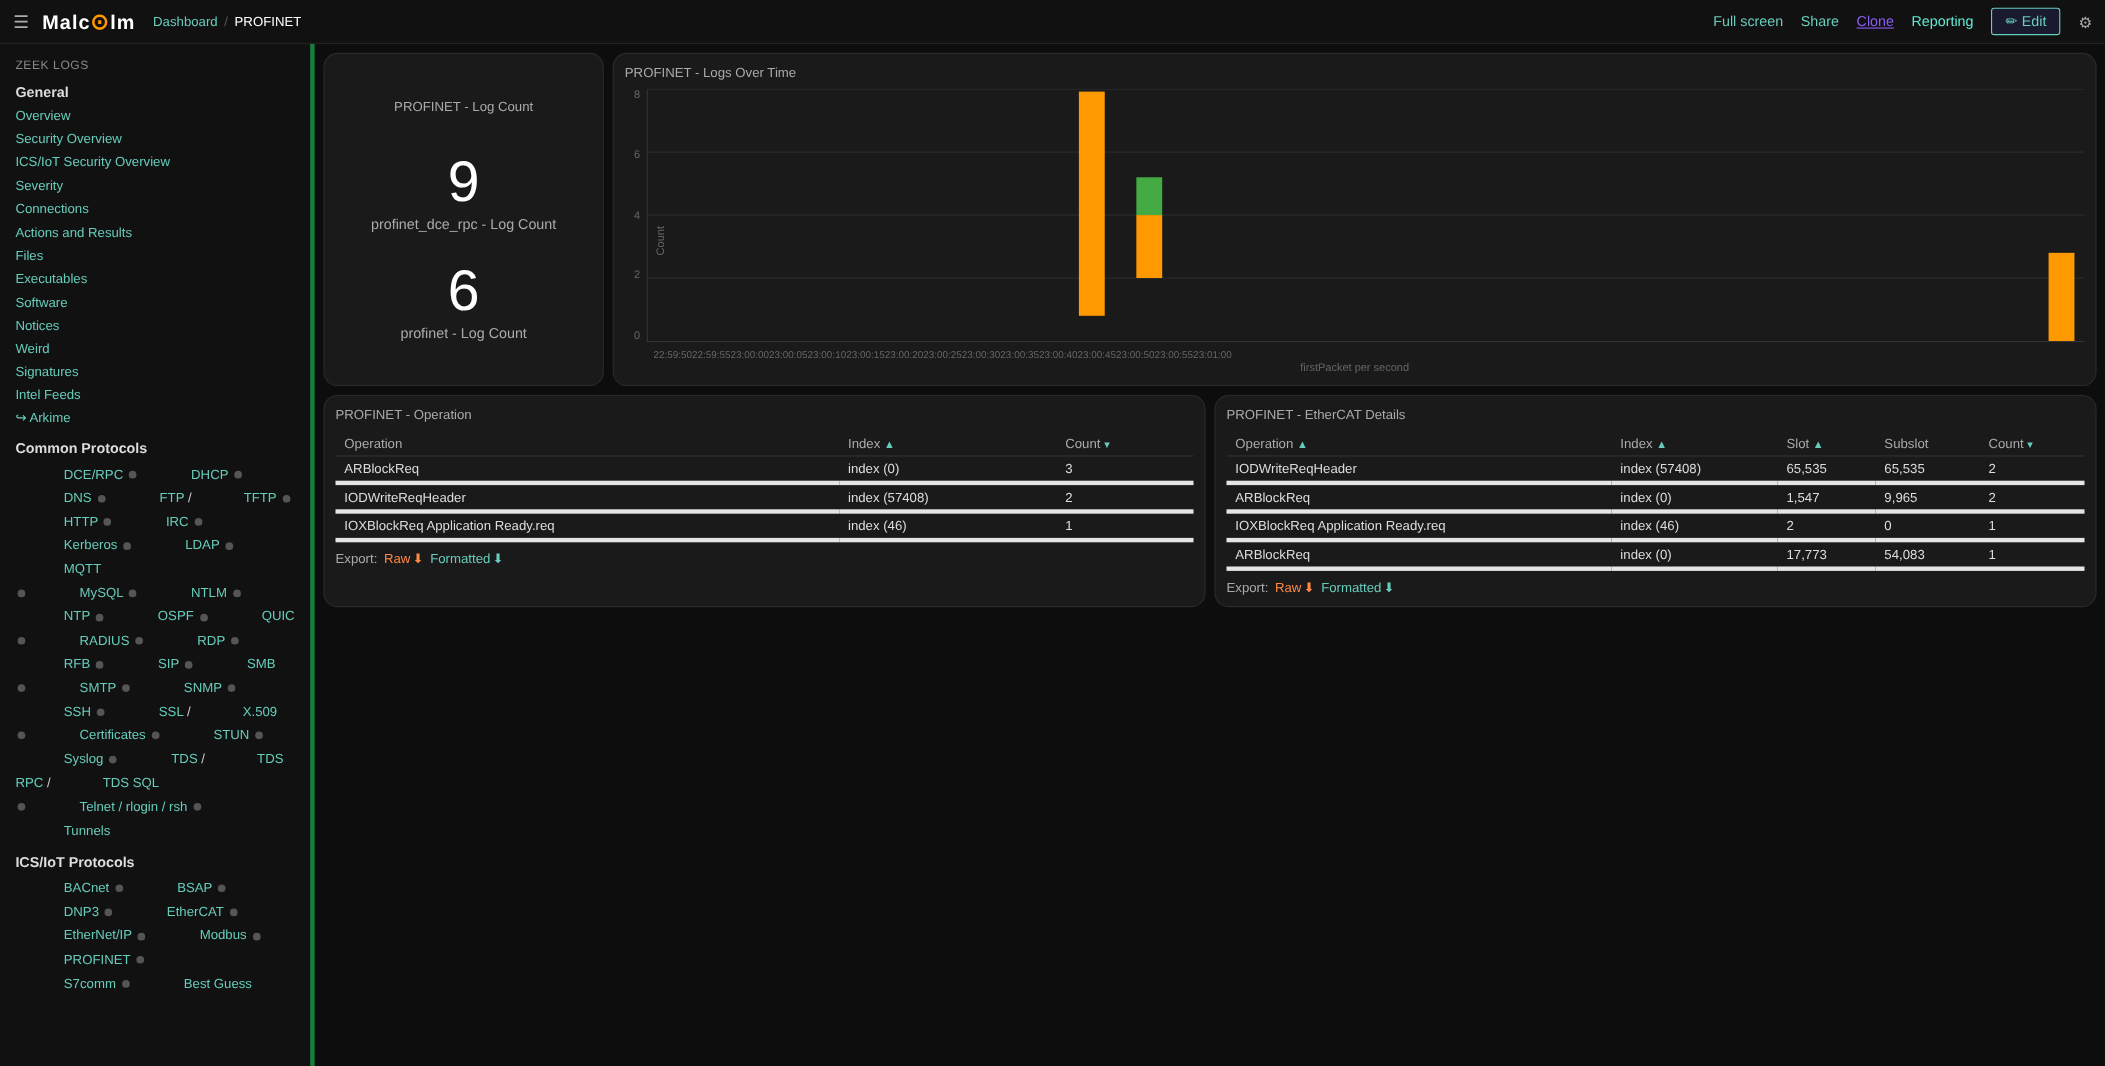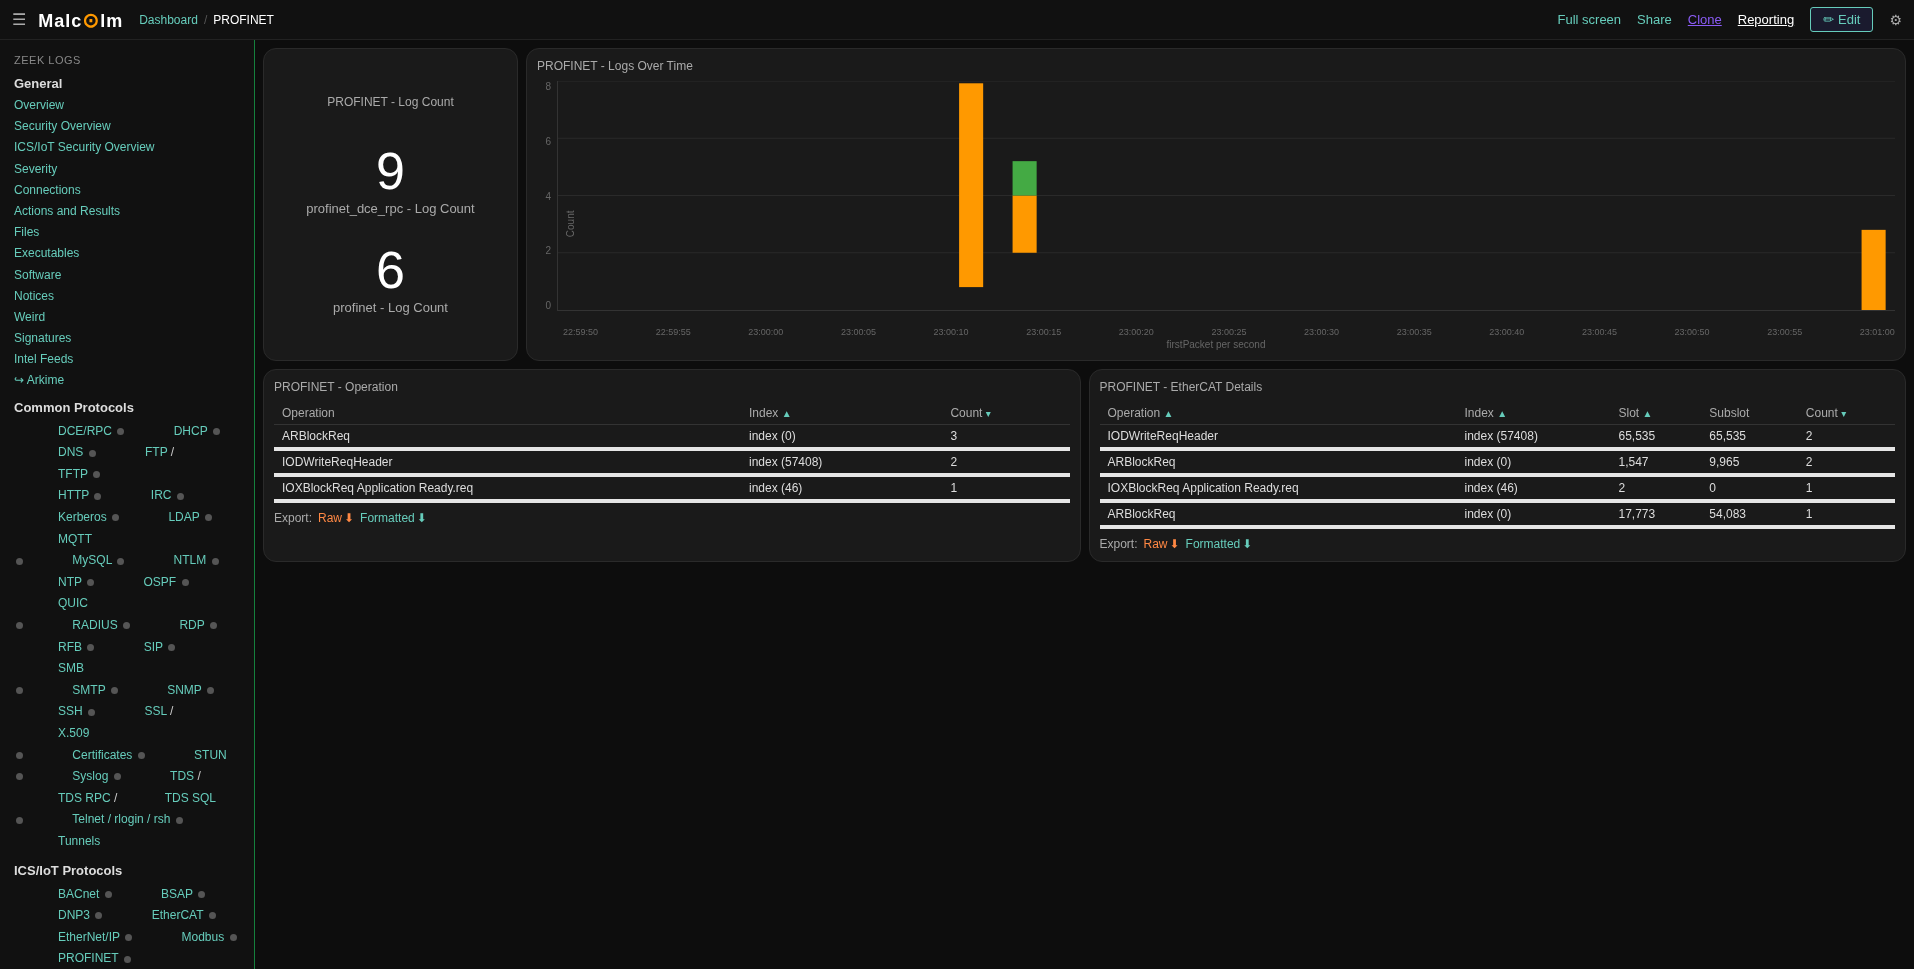--- a/index.html
+++ b/index.html
@@ -13,21 +13,21 @@
     .breadcrumb a { color: #6cb; text-decoration: none; }
     .topbar-right { margin-left: auto; display: flex; align-items: center; gap: 16px; }
     .topbar-right a { color: #6cb; text-decoration: none; font-size: 13px; }
     .edit-btn { background: #1a1a2e; border: 1px solid #6cb; color: #6cb; padding: 4px 12px; border-radius: 3px; cursor: pointer; font-size: 13px; display: flex; align-items: center; gap: 4px; }
     .topbar-icon { color: #aaa; font-size: 14px; }
 
     
     .main-layout { display: flex; height: calc(969px - 40px); }
 
     
-    .sidebar { width: 255px; background: #111; border-right: 1px solid #15803d; overflow-y: auto; padding: 8px 0; flex-shrink: 0; }
+    .sidebar { width: 286px; background: #111; border-right: 4px solid #15803d; overflow-y: auto; padding: 8px 0; flex-shrink: 0; }
     .sidebar-section-title { color: #888; font-size: 11px; padding: 6px 14px 2px; text-transform: uppercase; letter-spacing: 0.5px; }
     .sidebar-group-title { color: #ddd; font-size: 13px; font-weight: bold; padding: 8px 14px 4px; }
     .sidebar-link { display: block; color: #6cb; text-decoration: none; padding: 1px 14px; font-size: 12px; line-height: 1.6; }
     .sidebar-dot { display: inline-block; width: 7px; height: 7px; border-radius: 50%; background: #555; margin: 0 2px; vertical-align: middle; }
     .sidebar-protocols { padding: 2px 14px; line-height: 1.8; }
     .sidebar-protocols a { color: #6cb; text-decoration: none; font-size: 12px; margin-left: 44px; }
 
     
     .panel { background: #1a1a1a; border: 1px solid #2a2a2a; border-radius: 13px; padding: 10px; }
     .panel-title { color: #aaa; font-size: 12px; margin-bottom: 8px; }
@@ -67,21 +67,21 @@
   </div>
   <div class="breadcrumb">
     <a href="#" style="color:#6cb;">Dashboard</a>
     <span style="color:#555;">/</span>
     <span style="color:#fff;">PROFINET</span>
   </div>
   <div class="topbar-right">
     <a href="#" style="color:#6cb;">Full screen</a>
     <a href="#" style="color:#6cb;">Share</a>
     <a href="#" style="color:#8b5cf6;text-decoration:underline;">Clone</a>
-    <a href="#" style="color:#ffffff;text-decoration:underline;">Reporting</a>
+    <a href="#" style="color:#5eead4;">Reporting</a>
     <button class="edit-btn">
       <span>✏</span>
       <span>Edit</span>
     </button>
     <span class="topbar-icon">⚙</span>
   </div>
 </div>
 
 <div class="main-layout">
 
@@ -229,21 +229,21 @@
               <rect x="300" y="2" width="18" height="178" fill="#f90"></rect>
 
               <rect x="340" y="100" width="18" height="50" fill="#f90"></rect>
               <rect x="340" y="70" width="18" height="30" fill="#4a4"></rect>
 
               <rect x="975" y="130" width="18" height="70" fill="#f90"></rect>
             </svg>
           </div>
         </div>
 
-        <div style="display:flex; justify-content:space-between; margin-left:26px; margin-top:16px; color:#666; font-size:9px;">
+        <div style="display:flex; margin-left:26px; margin-top:6px; color:#666; font-size:9px;">
           <span>22:59:50</span>
           <span>22:59:55</span>
           <span>23:00:00</span>
           <span>23:00:05</span>
           <span>23:00:10</span>
           <span>23:00:15</span>
           <span>23:00:20</span>
           <span>23:00:25</span>
           <span>23:00:30</span>
           <span>23:00:35</span>

